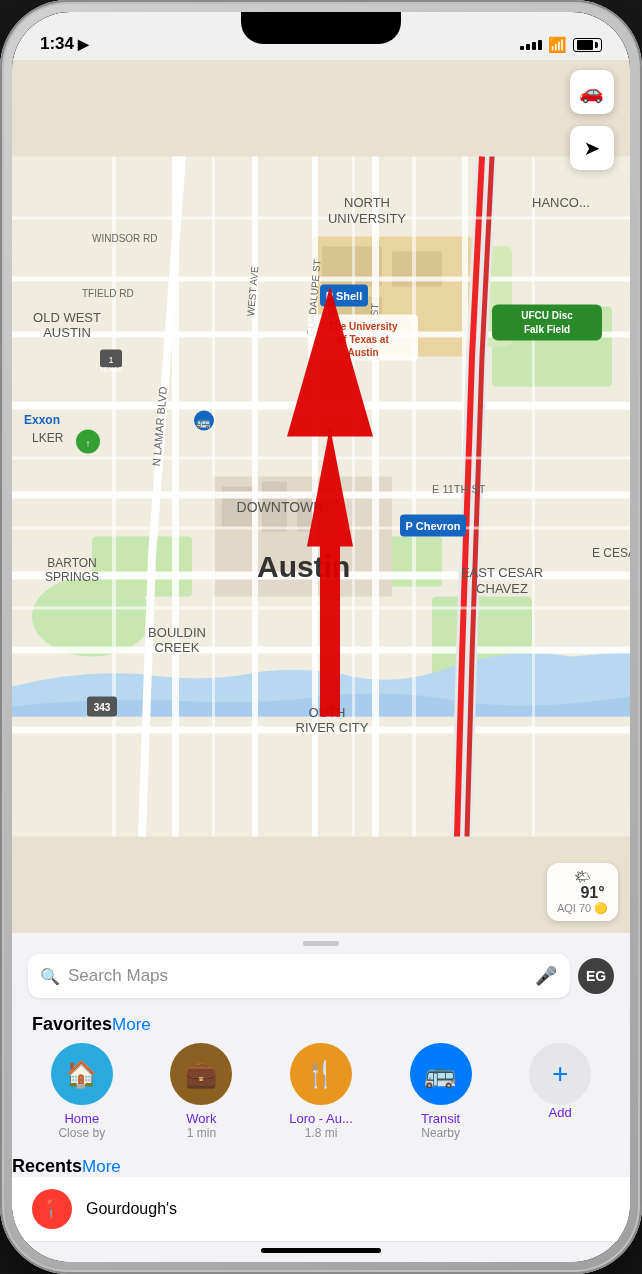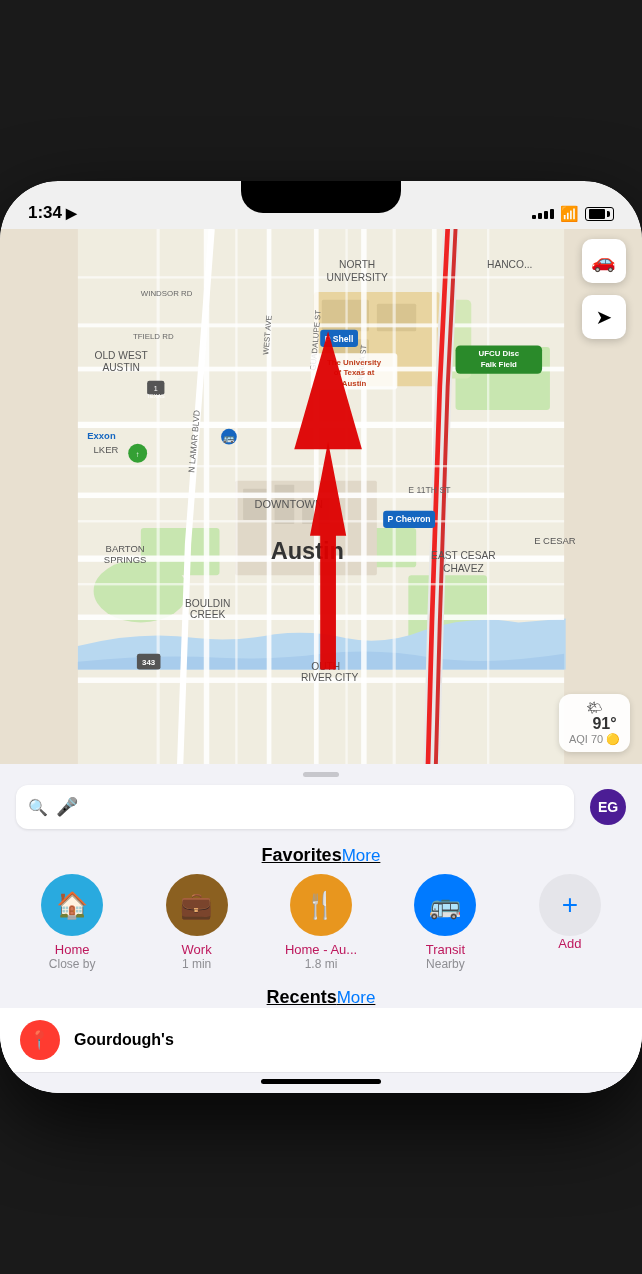--- a/index.html
+++ b/index.html
@@ -6,23 +6,24 @@
     body {
       background: #1a1a1a;
       display: flex;
       justify-content: center;
       align-items: center;
       min-height: 100vh;
       font-family: -apple-system, BlinkMacSystemFont, 'SF Pro Display', 'Helvetica Neue', sans-serif;
     }
     .phone-outer {
       width: 642px;
-      height: 912px;
+      height: 1274px;
       background: linear-gradient(145deg, #d0d0d0, #a0a0a0);
       border-radius: 68px;
+      padding: 12px;
       position: relative;
       box-shadow: 0 30px 80px rgba(0,0,0,0.8), inset 0 0 0 2px #888, inset 0 0 0 4px #c0c0c0;
     }
     .phone-inner {
       width: 100%;
       height: 100%;
       background: #000;
       border-radius: 58px;
       overflow: hidden;
       position: relative;
@@ -174,37 +175,35 @@
       font-size: 17px;
       color: #8e8e93;
     }
     .mic-btn {
       color: #8e8e93;
       font-size: 18px;
     }
     .avatar-btn {
       width: 36px;
       height: 36px;
-      background: #4c1d95;
+      background: #404040;
       border-radius: 50%;
       display: flex;
       align-items: center;
       justify-content: center;
       color: white;
       font-size: 14px;
       font-weight: 700;
-      margin-left: 8px;
       flex-shrink: 0;
     }
     .section-header {
       display: flex;
-      justify-content: center;
+      justify-content: flex-start;
       align-items: center;
       padding: 4px 20px 8px;
-      text-decoration: underline;
     }
     .section-title {
       font-size: 18px;
       font-weight: 700;
       color: #000;
     }
     .more-link {
       font-size: 17px;
       color: #007aff;
     }
@@ -228,21 +227,21 @@
       display: flex;
       align-items: center;
       justify-content: center;
       margin-bottom: 6px;
       font-size: 26px;
       color: white;
     }
     .fav-label {
       font-size: 13px;
       font-weight: 500;
-      color: #be185d;
+      color: #6d28d9;
       text-align: center;
     }
     .fav-sublabel {
       font-size: 12px;
       color: #8e8e93;
       text-align: center;
     }
     .add-btn {
       width: 62px;
       height: 62px;
@@ -272,21 +271,21 @@
       background: #ff3b30;
       display: flex;
       align-items: center;
       justify-content: center;
       color: white;
       font-size: 18px;
       flex-shrink: 0;
     }
     .recents-label {
       font-size: 16px;
-      font-weight: 700;
+      font-weight: 400;
       color: #000;
     }
   </style>
 </head>
 <body>
 
 <div class="phone-outer">
   <div class="phone-inner">
     <div class="screen">
 
@@ -466,20 +465,21 @@
         </div>
       </div>
 
       <div class="bottom-sheet">
         <div class="sheet-handle"></div>
 
         <div class="search-section">
           <div style="display:flex; align-items:center; gap:8px;">
             <div class="search-bar" style="flex:1;">
               <div class="search-icon-wrap">🔍</div>
+              <span class="search-input-text">Search Maps</span>
               <span class="mic-btn">🎤</span>
             </div>
             <div class="avatar-btn">
               <span>EG</span>
             </div>
           </div>
         </div>
 
         <div class="section-header">
           <span class="section-title">Favorites</span>
@@ -495,21 +495,21 @@
           </div>
 
           <div class="fav-item">
             <div class="fav-icon" style="background:#8b6020;">💼</div>
             <span class="fav-label">Work</span>
             <span class="fav-sublabel">1 min</span>
           </div>
 
           <div class="fav-item">
             <div class="fav-icon" style="background:#e8961e;">🍴</div>
-            <span class="fav-label">Home - Au...</span>
+            <span class="fav-label">Loro - Au...</span>
             <span class="fav-sublabel">1.8 mi</span>
           </div>
 
           <div class="fav-item">
             <div class="fav-icon" style="background:#007aff;">🚌</div>
             <span class="fav-label">Transit</span>
             <span class="fav-sublabel">Nearby</span>
           </div>
 
           <div class="fav-item">

